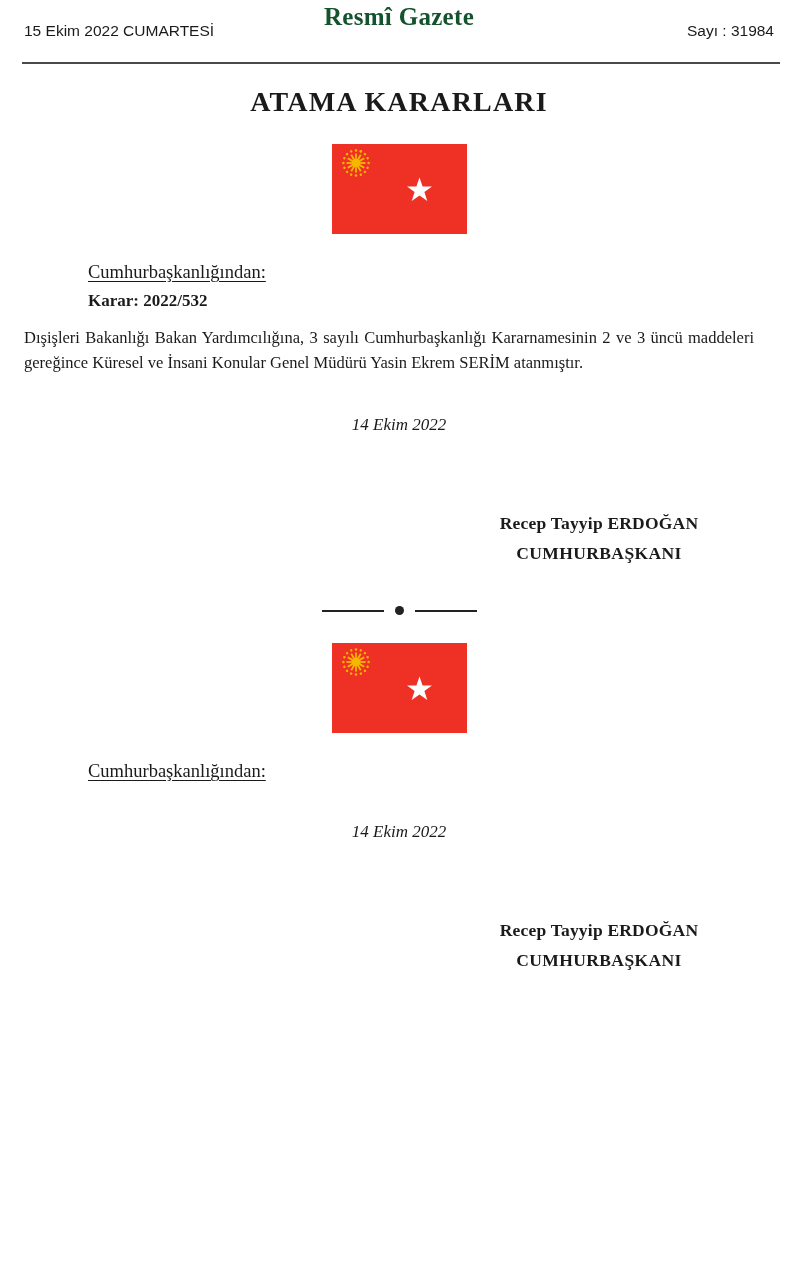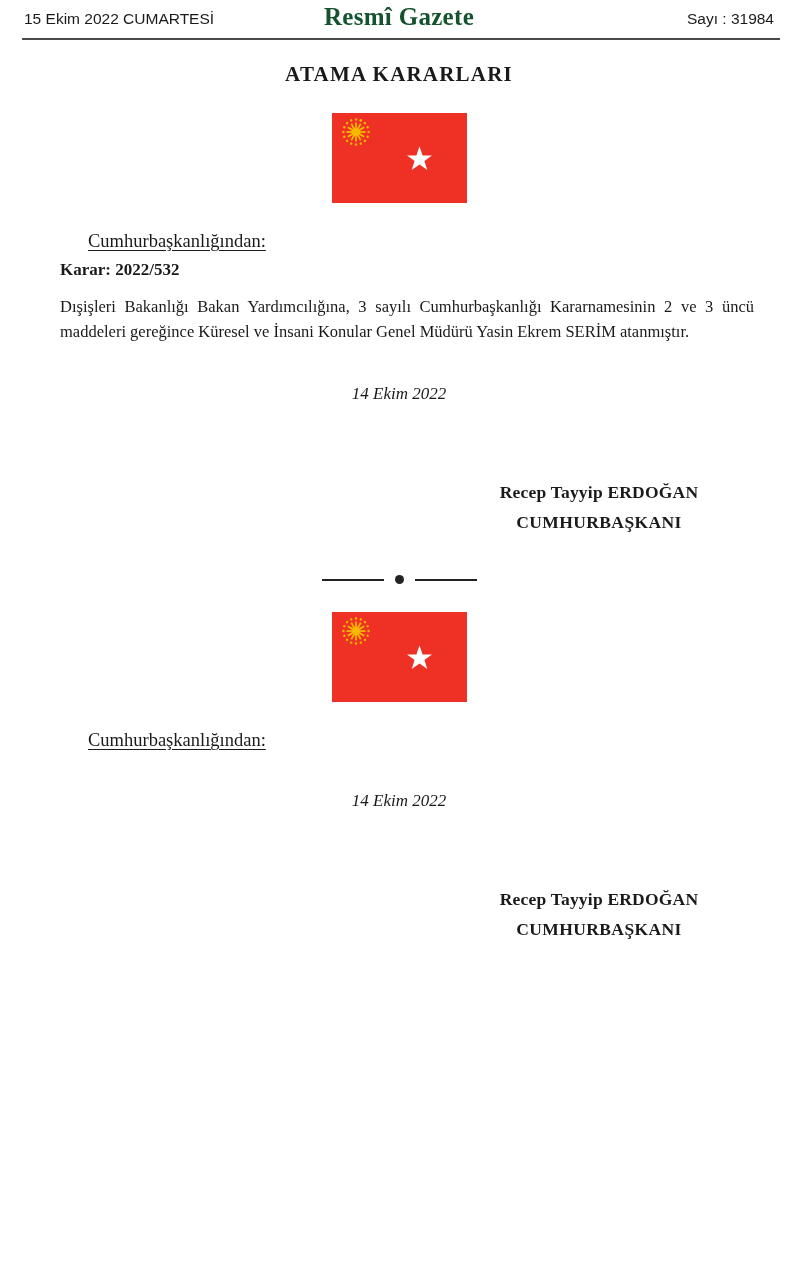--- a/index.html
+++ b/index.html
@@ -14,21 +14,21 @@
     position: relative;
     font-family: "Liberation Serif", "DejaVu Serif", serif;
     color: #1a1a1a;
     overflow: hidden;
   }
 
   
   .masthead {
     position: relative;
     height: 38px;
-    padding: 0 24px;
+    padding: 12px 24px;
     display: flex;
     align-items: center;
     justify-content: space-between;
   }
   .masthead-date,
   .masthead-issue {
     font-family: "Liberation Sans", "DejaVu Sans", sans-serif;
     font-size: 15.5px;
     color: #1a1a1a;
     white-space: nowrap;
@@ -49,21 +49,21 @@
   .masthead-rule {
     margin: 0 18px 0 22px;
     height: 0;
     border-top: 2px solid #4a4a4a;
   }
 
   
   .page-title {
     text-align: center;
     font-weight: bold;
-    font-size: 21px;
+    font-size: 28px;
     letter-spacing: 1.2px;
     color: #1a1a1a;
     margin-top: 22px;
   }
 
   
   .decision {
     position: relative;
   }
   .flag-wrap {
@@ -85,27 +85,27 @@
 
   .authority {
     margin-left: 88px;
     font-size: 18.5px;
     text-decoration: underline;
     text-underline-offset: 3px;
     display: inline-block;
   }
   .authority-row { margin-top: 28px; }
   .karar {
-    margin-left: 60px;
+    margin-left: 88px;
     font-size: 17px;
     font-weight: bold;
     margin-top: 8px;
   }
   .body-text {
-    margin: 14px 44px 0 60px;
+    margin: 14px 44px 0 24px;
     font-size: 16.5px;
     line-height: 1.52;
     text-align: justify;
     text-indent: 0;
   }
   .body-text::first-line { }
   .sign-date {
     text-align: center;
     font-size: 17px;
     margin-top: 40px;

